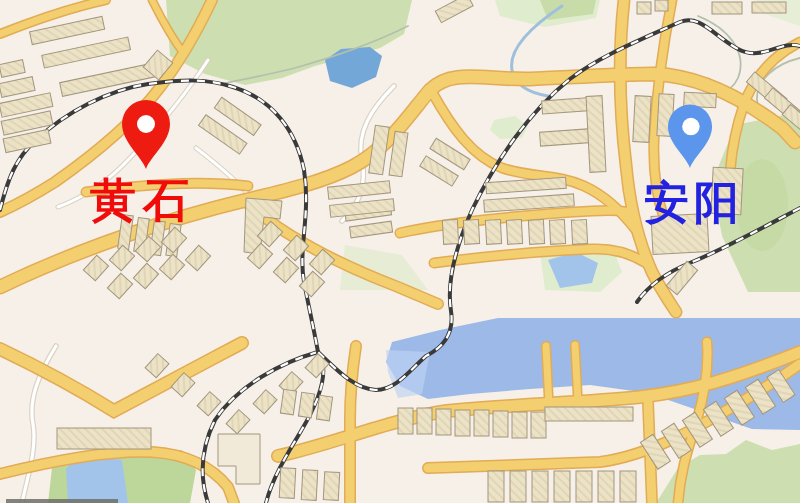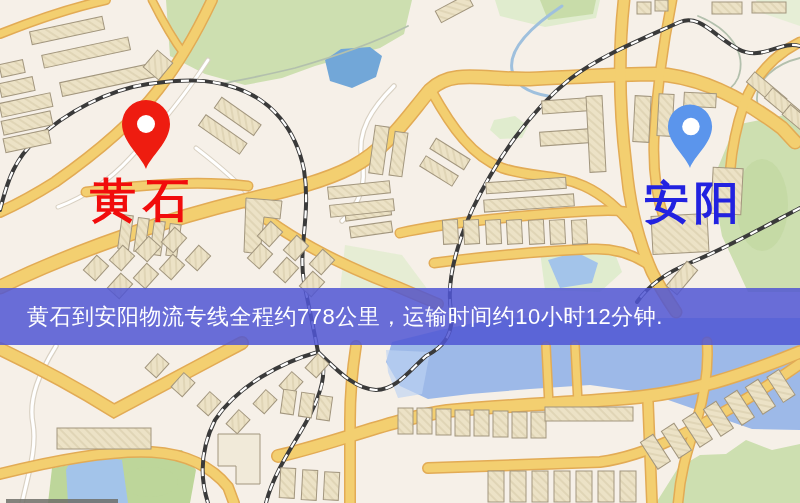--- a/index.html
+++ b/index.html
@@ -315,17 +315,14 @@
   </g>
   <g transform="translate(690,168) scale(0.92)">
     <use href="#pinShape" class="pin-dest"></use>
     <circle class="pin-hole" cx="1" cy="-45" r="9.5"></circle>
   </g>
 </svg>
 
 <div class="city-label label-dest">安阳</div>
 <div class="city-label label-origin">黄石</div>
 
-<div class="banner">
-  <span>黄石到安阳物流专线全程约778公里，运输时间约10小时12分钟.</span>
+
 </div>
 
-</div>
-
 </body></html>

